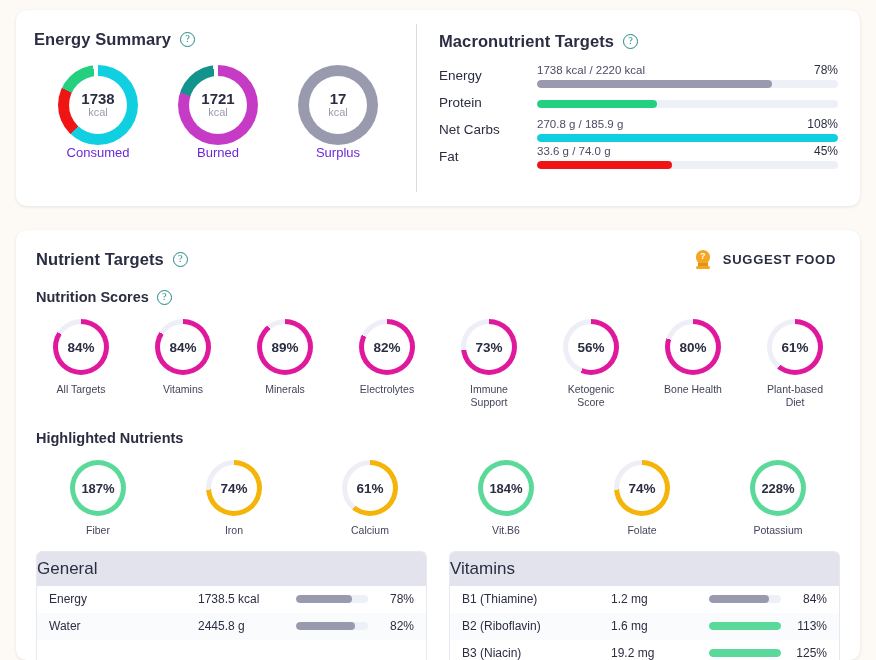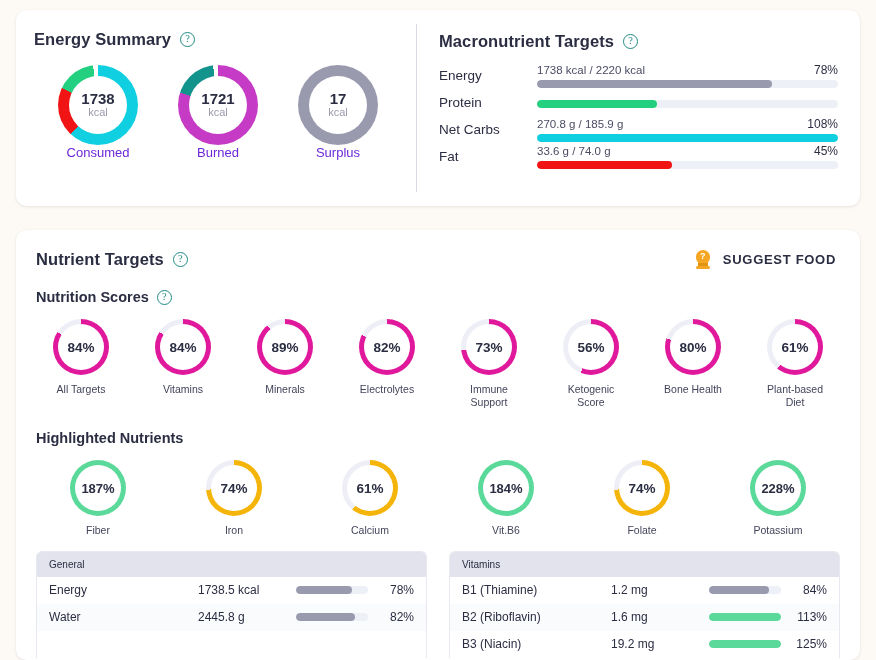--- a/index.html
+++ b/index.html
@@ -300,22 +300,22 @@
   .table {
     flex: 1;
     border-radius: 6px 6px 0 0;
     overflow: hidden;
     border: 1px solid #e7e8f0;
     border-bottom: none;
   }
 
   .table-head {
     background: #e2e3ed;
-    padding: 7px 12px;
-    font-size: 10px;
+    padding: 7px 0;
+    font-size: 17px;
     color: #2b2d42;
   }
 
   .trow {
     display: flex;
     align-items: center;
     height: 27px;
     padding: 0 12px;
     font-size: 12px;
     color: #2b2d42;

